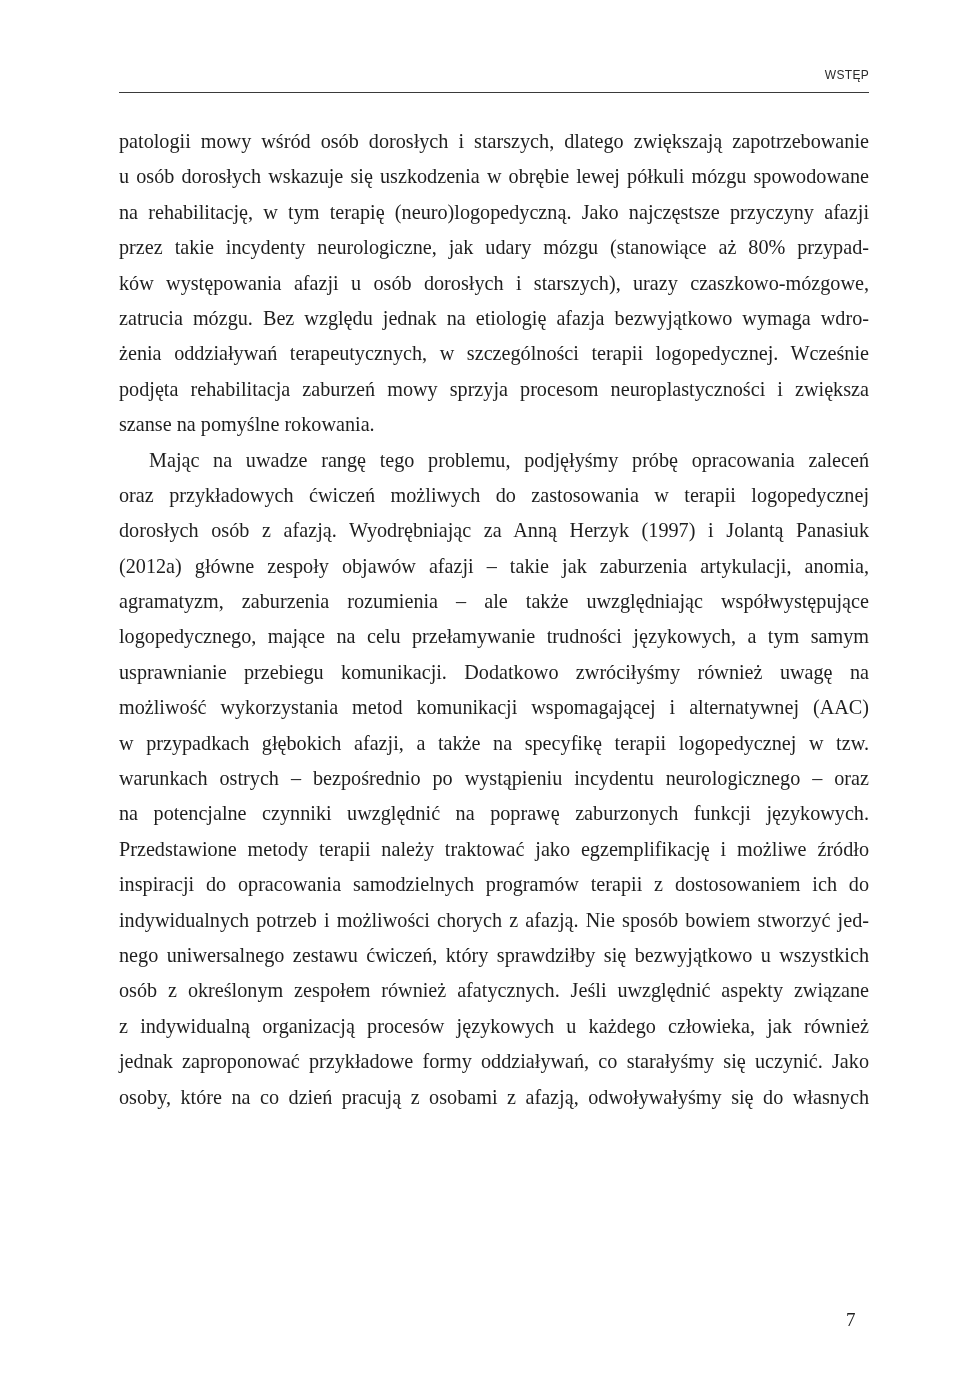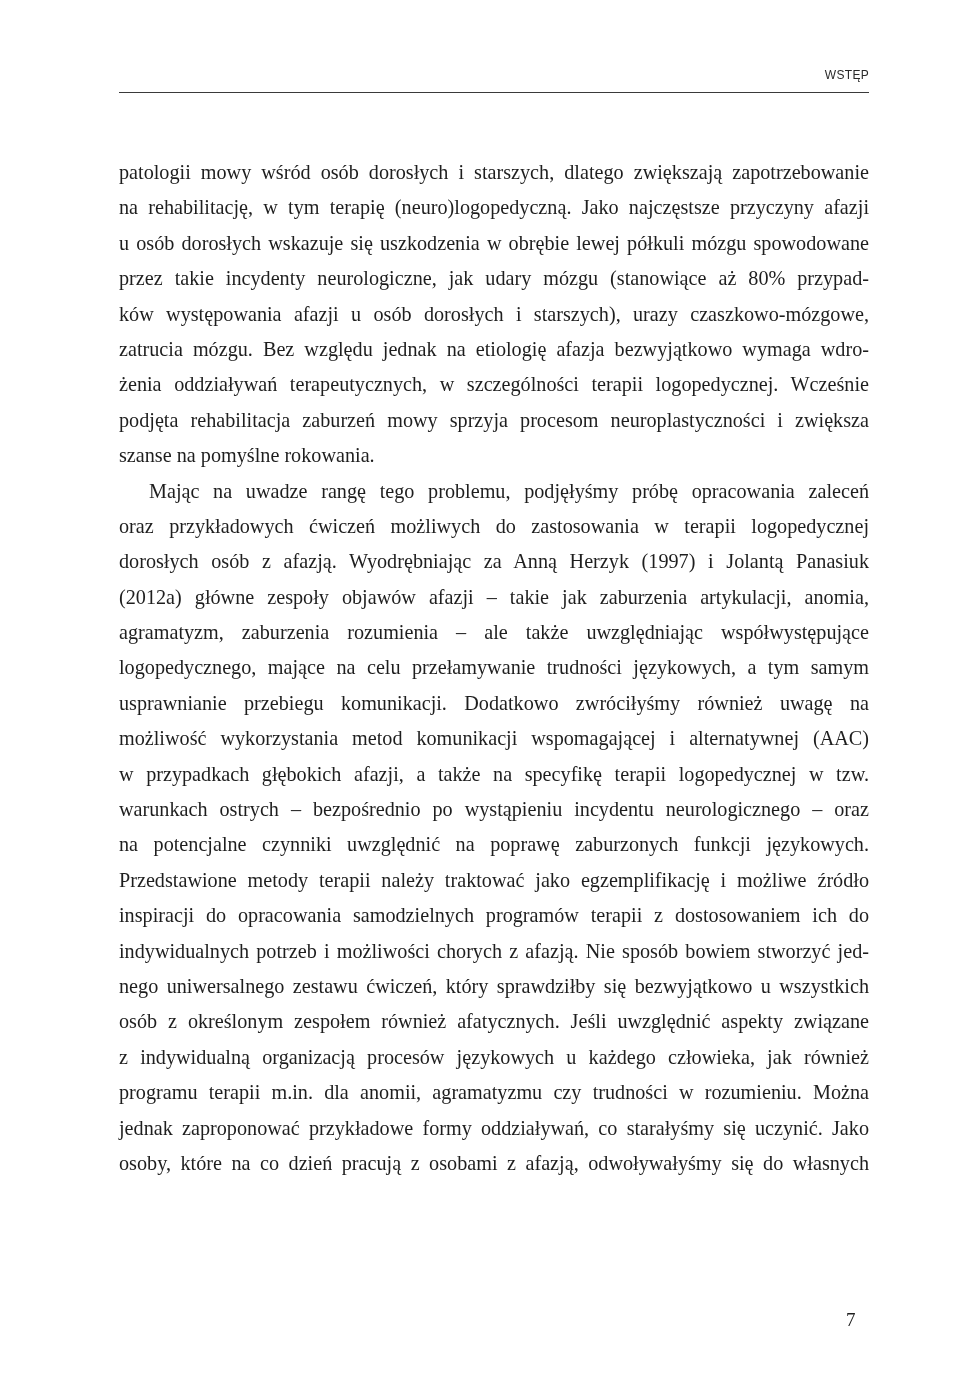--- a/index.html
+++ b/index.html
@@ -11,41 +11,40 @@
     color: #2a2a2a;
   }
   .head-rule {
     position: absolute; left: 118px; top: 92px; width: 750px; height: 0;
     border-top: 1px solid #3a3a3a;
   }
   .body-text {
     position: absolute; left: 118px; top: 124px; width: 750px;
     font-family: "Liberation Serif", serif; font-size: 20.2px; line-height: 35.4px;
     color: #1e1e1e;
-    margin-top: 31px;
   }
   .line { display: block; white-space: nowrap; text-align: justify; text-align-last: justify; height: 35.4px; }
   .line.last { text-align-last: left; }
   .line.indent { padding-left: 30px; }
   .page-number {
     position: absolute; left: 845px; top: 1309px;
     font-family: "Liberation Serif", serif; font-size: 19px; color: #1e1e1e;
   }
 </style>
 </head>
 <body>
 
 <div class="page">
   <div class="running-head">WSTĘP</div>
   <div class="head-rule"></div>
   <div class="body-text" id="body-text">
       <div>
         <span class="line">patologii mowy wśród osób dorosłych i starszych, dlatego zwiększają zapotrzebowanie</span>
+        <span class="line">u osób dorosłych wskazuje się uszkodzenia w obrębie lewej półkuli mózgu spowodowane</span>
         <span class="line">na rehabilitację, w tym terapię (neuro)logopedyczną. Jako najczęstsze przyczyny afazji</span>
-        <span class="line">u osób dorosłych wskazuje się uszkodzenia w obrębie lewej półkuli mózgu spowodowane</span>
         <span class="line">przez takie incydenty neurologiczne, jak udary mózgu (stanowiące aż 80% przypad-</span>
         <span class="line">ków występowania afazji u osób dorosłych i starszych), urazy czaszkowo-mózgowe,</span>
         <span class="line">zatrucia mózgu. Bez względu jednak na etiologię afazja bezwyjątkowo wymaga wdro-</span>
         <span class="line">żenia oddziaływań terapeutycznych, w szczególności terapii logopedycznej. Wcześnie</span>
         <span class="line">podjęta rehabilitacja zaburzeń mowy sprzyja procesom neuroplastyczności i zwiększa</span>
         <span class="line last">szanse na pomyślne rokowania.</span>
       </div>
       <div>
         <span class="line indent">Mając na uwadze rangę tego problemu, podjęłyśmy próbę opracowania zaleceń</span>
         <span class="line">oraz przykładowych ćwiczeń możliwych do zastosowania w terapii logopedycznej</span>
@@ -57,19 +56,18 @@
         <span class="line">możliwość wykorzystania metod komunikacji wspomagającej i alternatywnej (AAC)</span>
         <span class="line">w przypadkach głębokich afazji, a także na specyfikę terapii logopedycznej w tzw.</span>
         <span class="line">warunkach ostrych – bezpośrednio po wystąpieniu incydentu neurologicznego – oraz</span>
         <span class="line">na potencjalne czynniki uwzględnić na poprawę zaburzonych funkcji językowych.</span>
         <span class="line">Przedstawione metody terapii należy traktować jako egzemplifikację i możliwe źródło</span>
         <span class="line">inspiracji do opracowania samodzielnych programów terapii z dostosowaniem ich do</span>
         <span class="line">indywidualnych potrzeb i możliwości chorych z afazją. Nie sposób bowiem stworzyć jed-</span>
         <span class="line">nego uniwersalnego zestawu ćwiczeń, który sprawdziłby się bezwyjątkowo u wszystkich</span>
         <span class="line">osób z określonym zespołem również afatycznych. Jeśli uwzględnić aspekty związane</span>
         <span class="line">z indywidualną organizacją procesów językowych u każdego człowieka, jak również</span>
-        <span class="line">programu terapii m.in. dla anomii, agramatyzmu czy trudności w rozumieniu. Można</span>
         <span class="line">jednak zaproponować przykładowe formy oddziaływań, co starałyśmy się uczynić. Jako</span>
         <span class="line">osoby, które na co dzień pracują z osobami z afazją, odwoływałyśmy się do własnych</span>
       </div>
     </div>
   <div class="page-number">7</div>
 </div>
 
 </body></html>

